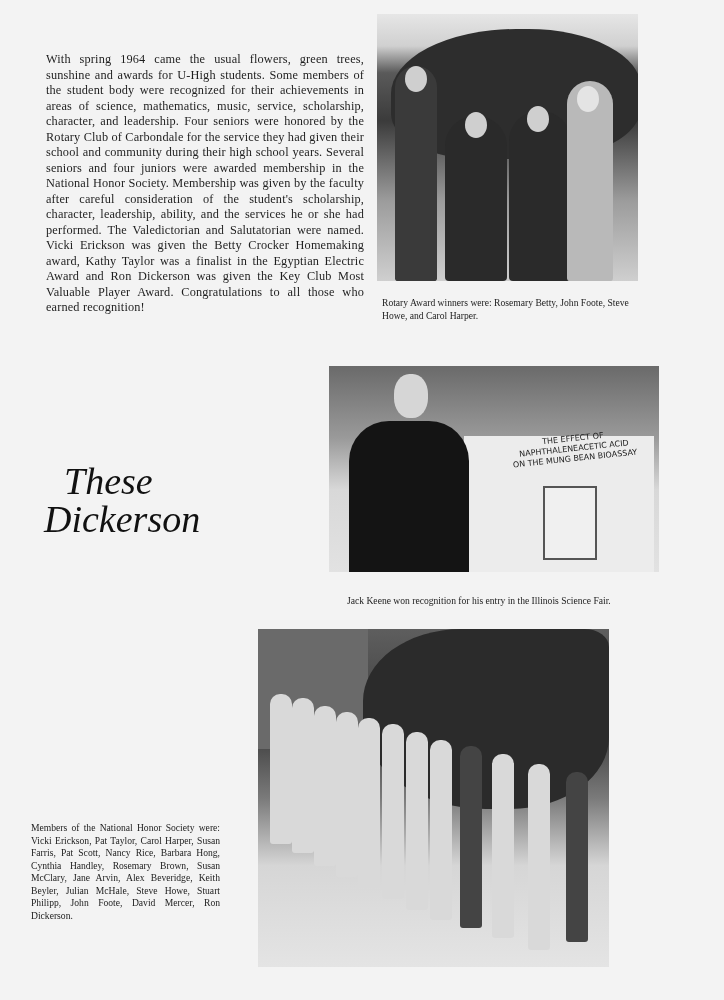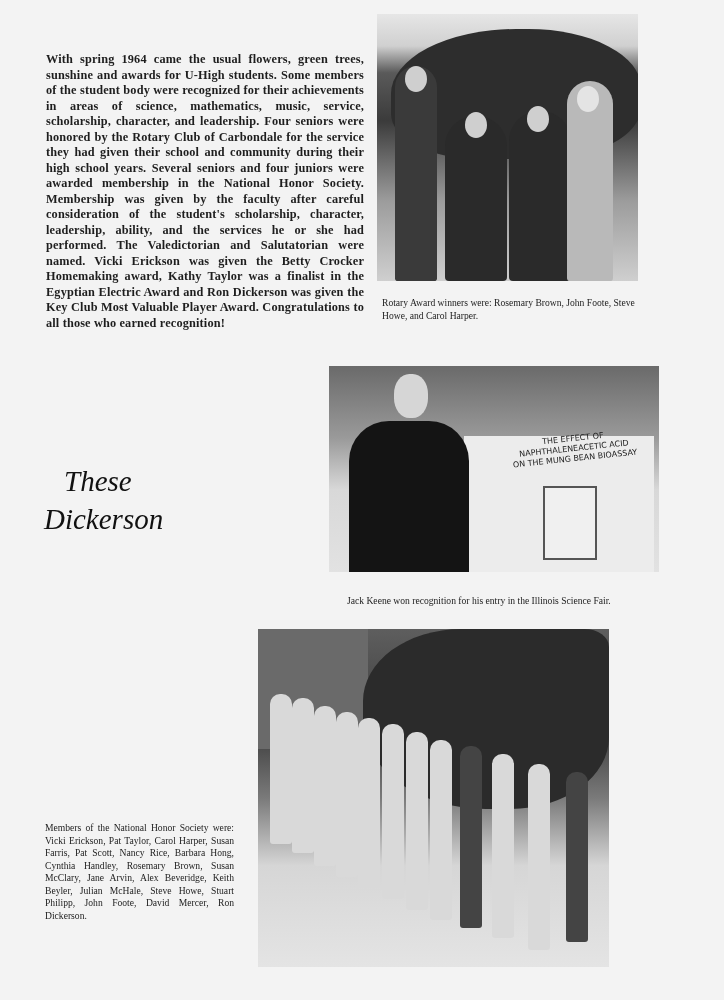--- a/index.html
+++ b/index.html
@@ -13,40 +13,39 @@
     }
     .body-text {
       position: absolute;
       left: 46px; top: 40px;
       width: 318px;
       font-family: "Liberation Serif", serif;
       font-size: 12.3px;
       line-height: 15.5px;
       text-align: justify;
       letter-spacing: 0.15px;
-      font-weight: bold;
     }
     .photo {
       position: absolute;
       overflow: hidden;
       background: #888;
     }
     .caption {
       position: absolute;
       font-family: "Liberation Serif", serif;
       font-size: 9.6px;
       line-height: 12.5px;
       color: #222;
     }
     .title {
       position: absolute;
       left: 44px; top: 462px;
       font-family: "Liberation Serif", serif;
       font-style: italic;
-      font-size: 29px;
+      font-size: 38px;
       line-height: 38px;
       color: #111;
     }
     .title span { display: block; }
     .title .l1 { padding-left: 20px; }
 
     
     #photo-rotary { left: 377px; top: 14px; width: 261px; height: 267px;
       background: linear-gradient(180deg, #e6e6e6 0%, #d0d0d0 12%, #5a5a5a 22%, #3b3b3b 40%, #9c9c9c 70%, #cfcfcf 100%); }
     #photo-rotary .tree { position:absolute; left: 14px; top: 15px; width: 250px; height: 130px; border-radius: 50% 45% 40% 35%; background: #2d2d2d; }
@@ -80,21 +79,21 @@
   <div class="tree"></div>
   <div class="person" style="left:18px;width:42px;height:215px;background:#3a3a3a;"></div>
   <div class="head" style="left:28px;top:52px;"></div>
   <div class="person" style="left:68px;width:62px;height:165px;"></div>
   <div class="head" style="left:88px;top:98px;"></div>
   <div class="person" style="left:132px;width:62px;height:170px;"></div>
   <div class="head" style="left:150px;top:92px;"></div>
   <div class="person" style="left:190px;width:46px;height:200px;background:#b9b9b9;"></div>
   <div class="head" style="left:200px;top:72px;background:#e4e4e4;"></div>
 </div>
-<div class="caption" style="left:382px;top:297px;width:260px;">Rotary Award winners were: Rosemary Brown, John Foote, Steve Howe, and Carol Harper.</div>
+<div class="caption" style="left:382px;top:297px;width:260px;">Rotary Award winners were: Rosemary Betty, John Foote, Steve Howe, and Carol Harper.</div>
 
 <div class="title">
   <span class="l1">These</span>
   <span class="l2">Dickerson</span>
 </div>
 
 <div class="photo" id="photo-fair">
   <div class="board"></div>
   <div class="board-text">
     <div>THE EFFECT OF</div>
@@ -118,13 +117,13 @@
     <div class="fig" style="left:88px;top:34px;height:170px;"></div>
     <div class="fig" style="left:112px;top:40px;height:175px;"></div>
     <div class="fig" style="left:136px;top:48px;height:178px;"></div>
     <div class="fig" style="left:160px;top:56px;height:180px;"></div>
     <div class="fig dark" style="left:190px;top:62px;height:182px;"></div>
     <div class="fig" style="left:222px;top:70px;height:184px;"></div>
     <div class="fig" style="left:258px;top:80px;height:186px;"></div>
     <div class="fig dark" style="left:296px;top:88px;height:170px;"></div>
   </div>
 </div>
-<div class="caption" style="left:45px;top:822px;width:189px;text-align:justify;">Members of the National Honor Society were: Vicki Erickson, Pat Taylor, Carol Harper, Susan Farris, Pat Scott, Nancy Rice, Barbara Hong, Cynthia Handley, Rosemary Brown, Susan McClary, Jane Arvin, Alex Beveridge, Keith Beyler, Julian McHale, Steve Howe, Stuart Philipp, John Foote, David Mercer, Ron Dickerson.</div>
+<div class="caption" style="left:31px;top:822px;width:189px;text-align:justify;">Members of the National Honor Society were: Vicki Erickson, Pat Taylor, Carol Harper, Susan Farris, Pat Scott, Nancy Rice, Barbara Hong, Cynthia Handley, Rosemary Brown, Susan McClary, Jane Arvin, Alex Beveridge, Keith Beyler, Julian McHale, Steve Howe, Stuart Philipp, John Foote, David Mercer, Ron Dickerson.</div>
 
 </body></html>

